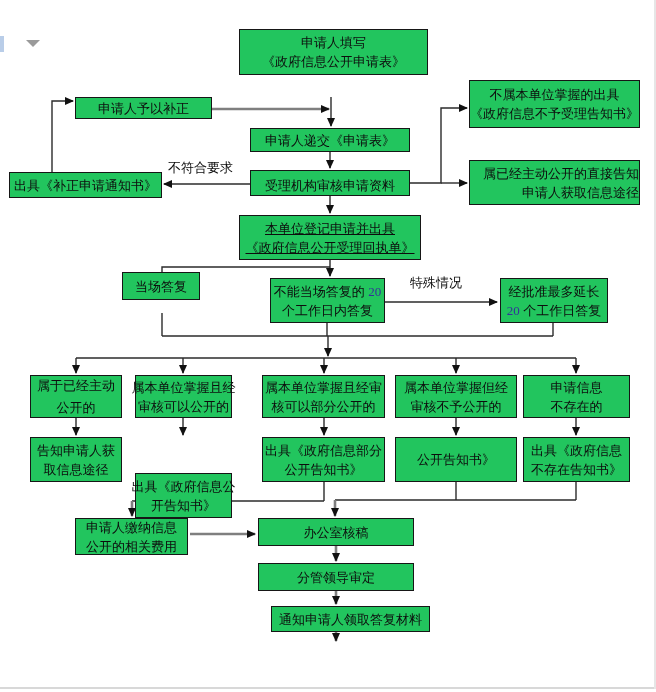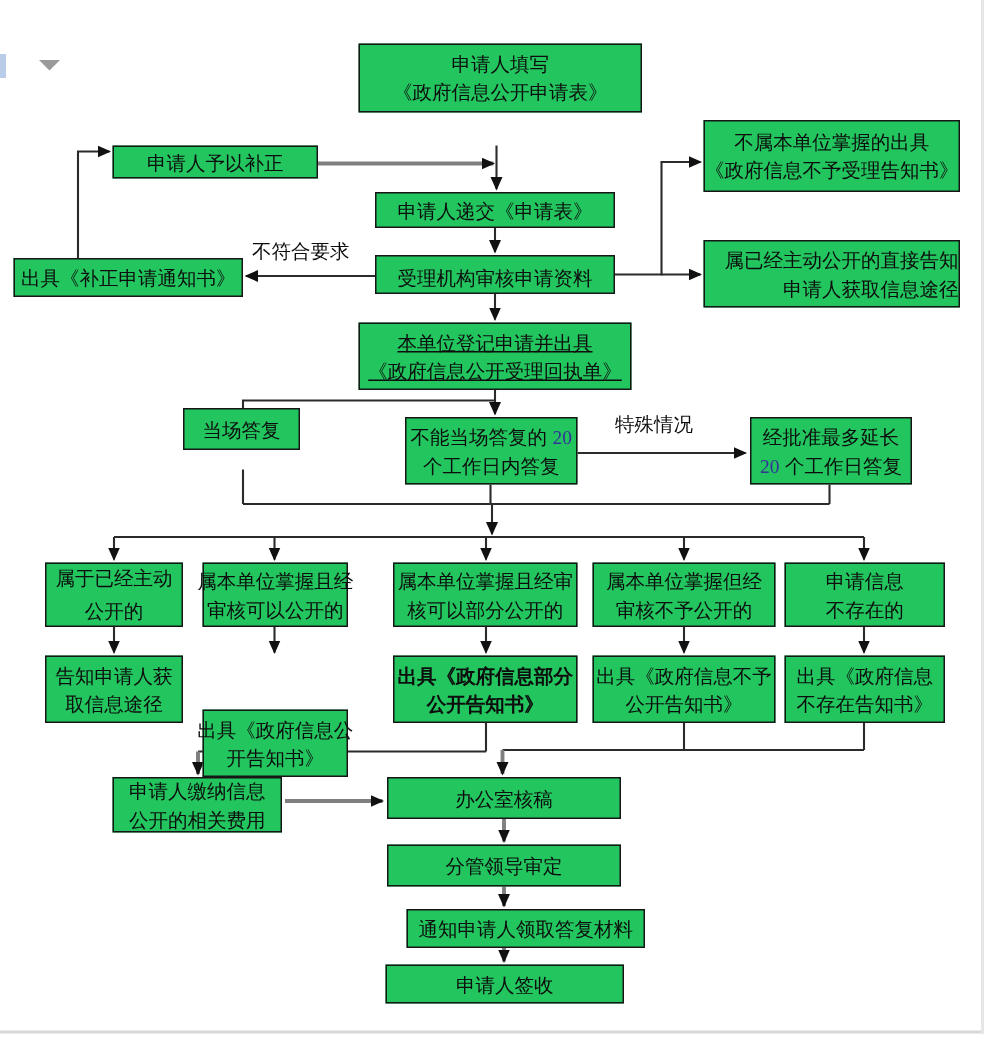--- a/index.html
+++ b/index.html
@@ -143,43 +143,39 @@
       <div class="ln">不存在的</div>
     </div>
     <div class="node" style="left: 30px; top: 437px; width: 90px; height: 43px;">
       <div class="ln">告知申请人获</div>
       <div class="ln">取信息途径</div>
     </div>
     <div class="node" style="left: 135px; top: 437px; width: 95px; height: 43px; margin-top: 36px;">
       <div class="ln">出具《政府信息公</div>
       <div class="ln">开告知书》</div>
     </div>
-    <div class="node" style="left: 262px; top: 437px; width: 121px; height: 43px; font-weight: bold;">
+    <div class="node" style="left: 262px; top: 437px; width: 121px; height: 43px;">
       <div class="ln">出具《政府信息部分</div>
       <div class="ln">公开告知书》</div>
     </div>
     <div class="node" style="left: 395px; top: 437px; width: 120px; height: 43px;">
-      <div class="ln">出具《政府信息不予</div>
       <div class="ln">公开告知书》</div>
     </div>
     <div class="node" style="left: 523px; top: 437px; width: 105px; height: 43px;">
       <div class="ln">出具《政府信息</div>
       <div class="ln">不存在告知书》</div>
     </div>
     <div class="node" style="left: 75px; top: 518px; width: 111px; height: 35px;">
       <div class="ln">申请人缴纳信息</div>
       <div class="ln">公开的相关费用</div>
     </div>
     <div class="node" style="left: 258px; top: 518px; width: 154px; height: 26px;">
       <div class="ln">办公室核稿</div>
     </div>
     <div class="node" style="left: 258px; top: 563px; width: 154px; height: 26px;">
       <div class="ln">分管领导审定</div>
     </div>
     <div class="node" style="left: 271px; top: 606px; width: 157px; height: 24px;">
       <div class="ln">通知申请人领取答复材料</div>
     </div>
-    <div class="node" style="left: 257px; top: 643px; width: 157px; height: 24px;">
-      <div class="ln">申请人签收</div>
-    </div>
     <div class="edge-label" style="left: 168px; top: 161px;">不符合要求</div>
     <div class="edge-label" style="left: 410px; top: 276px;">特殊情况</div>
   </div>
 
 </body></html>

